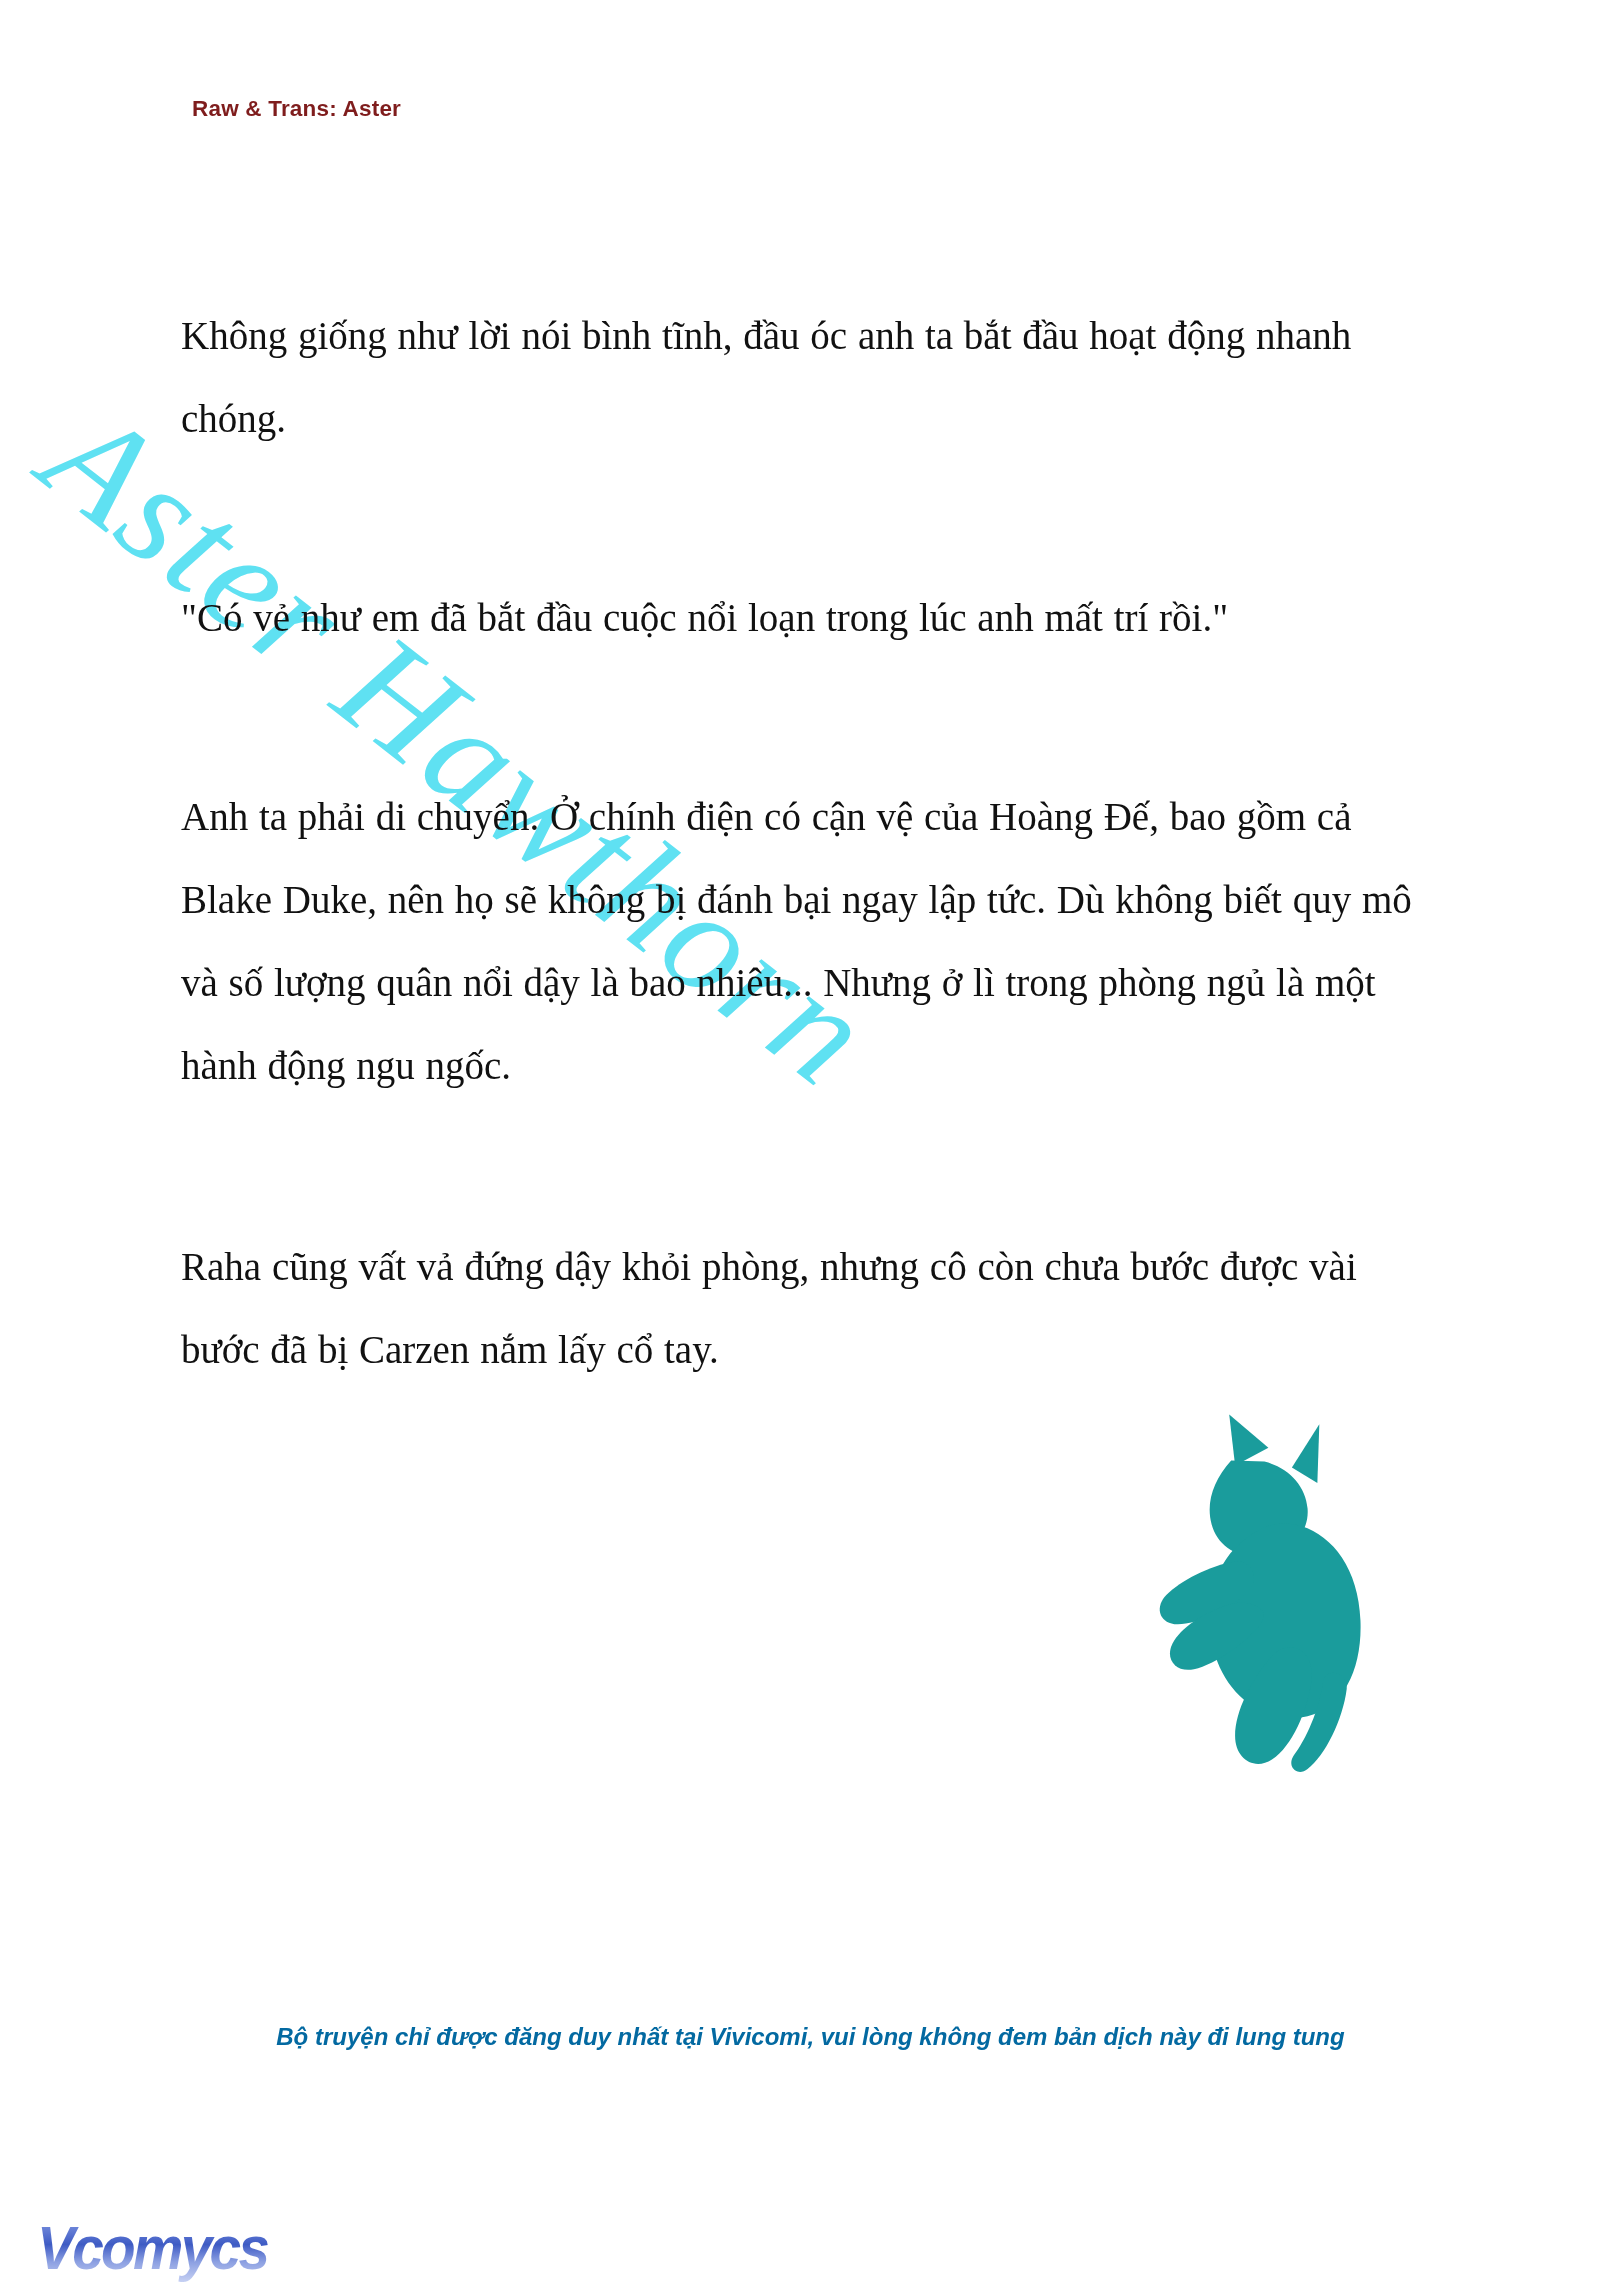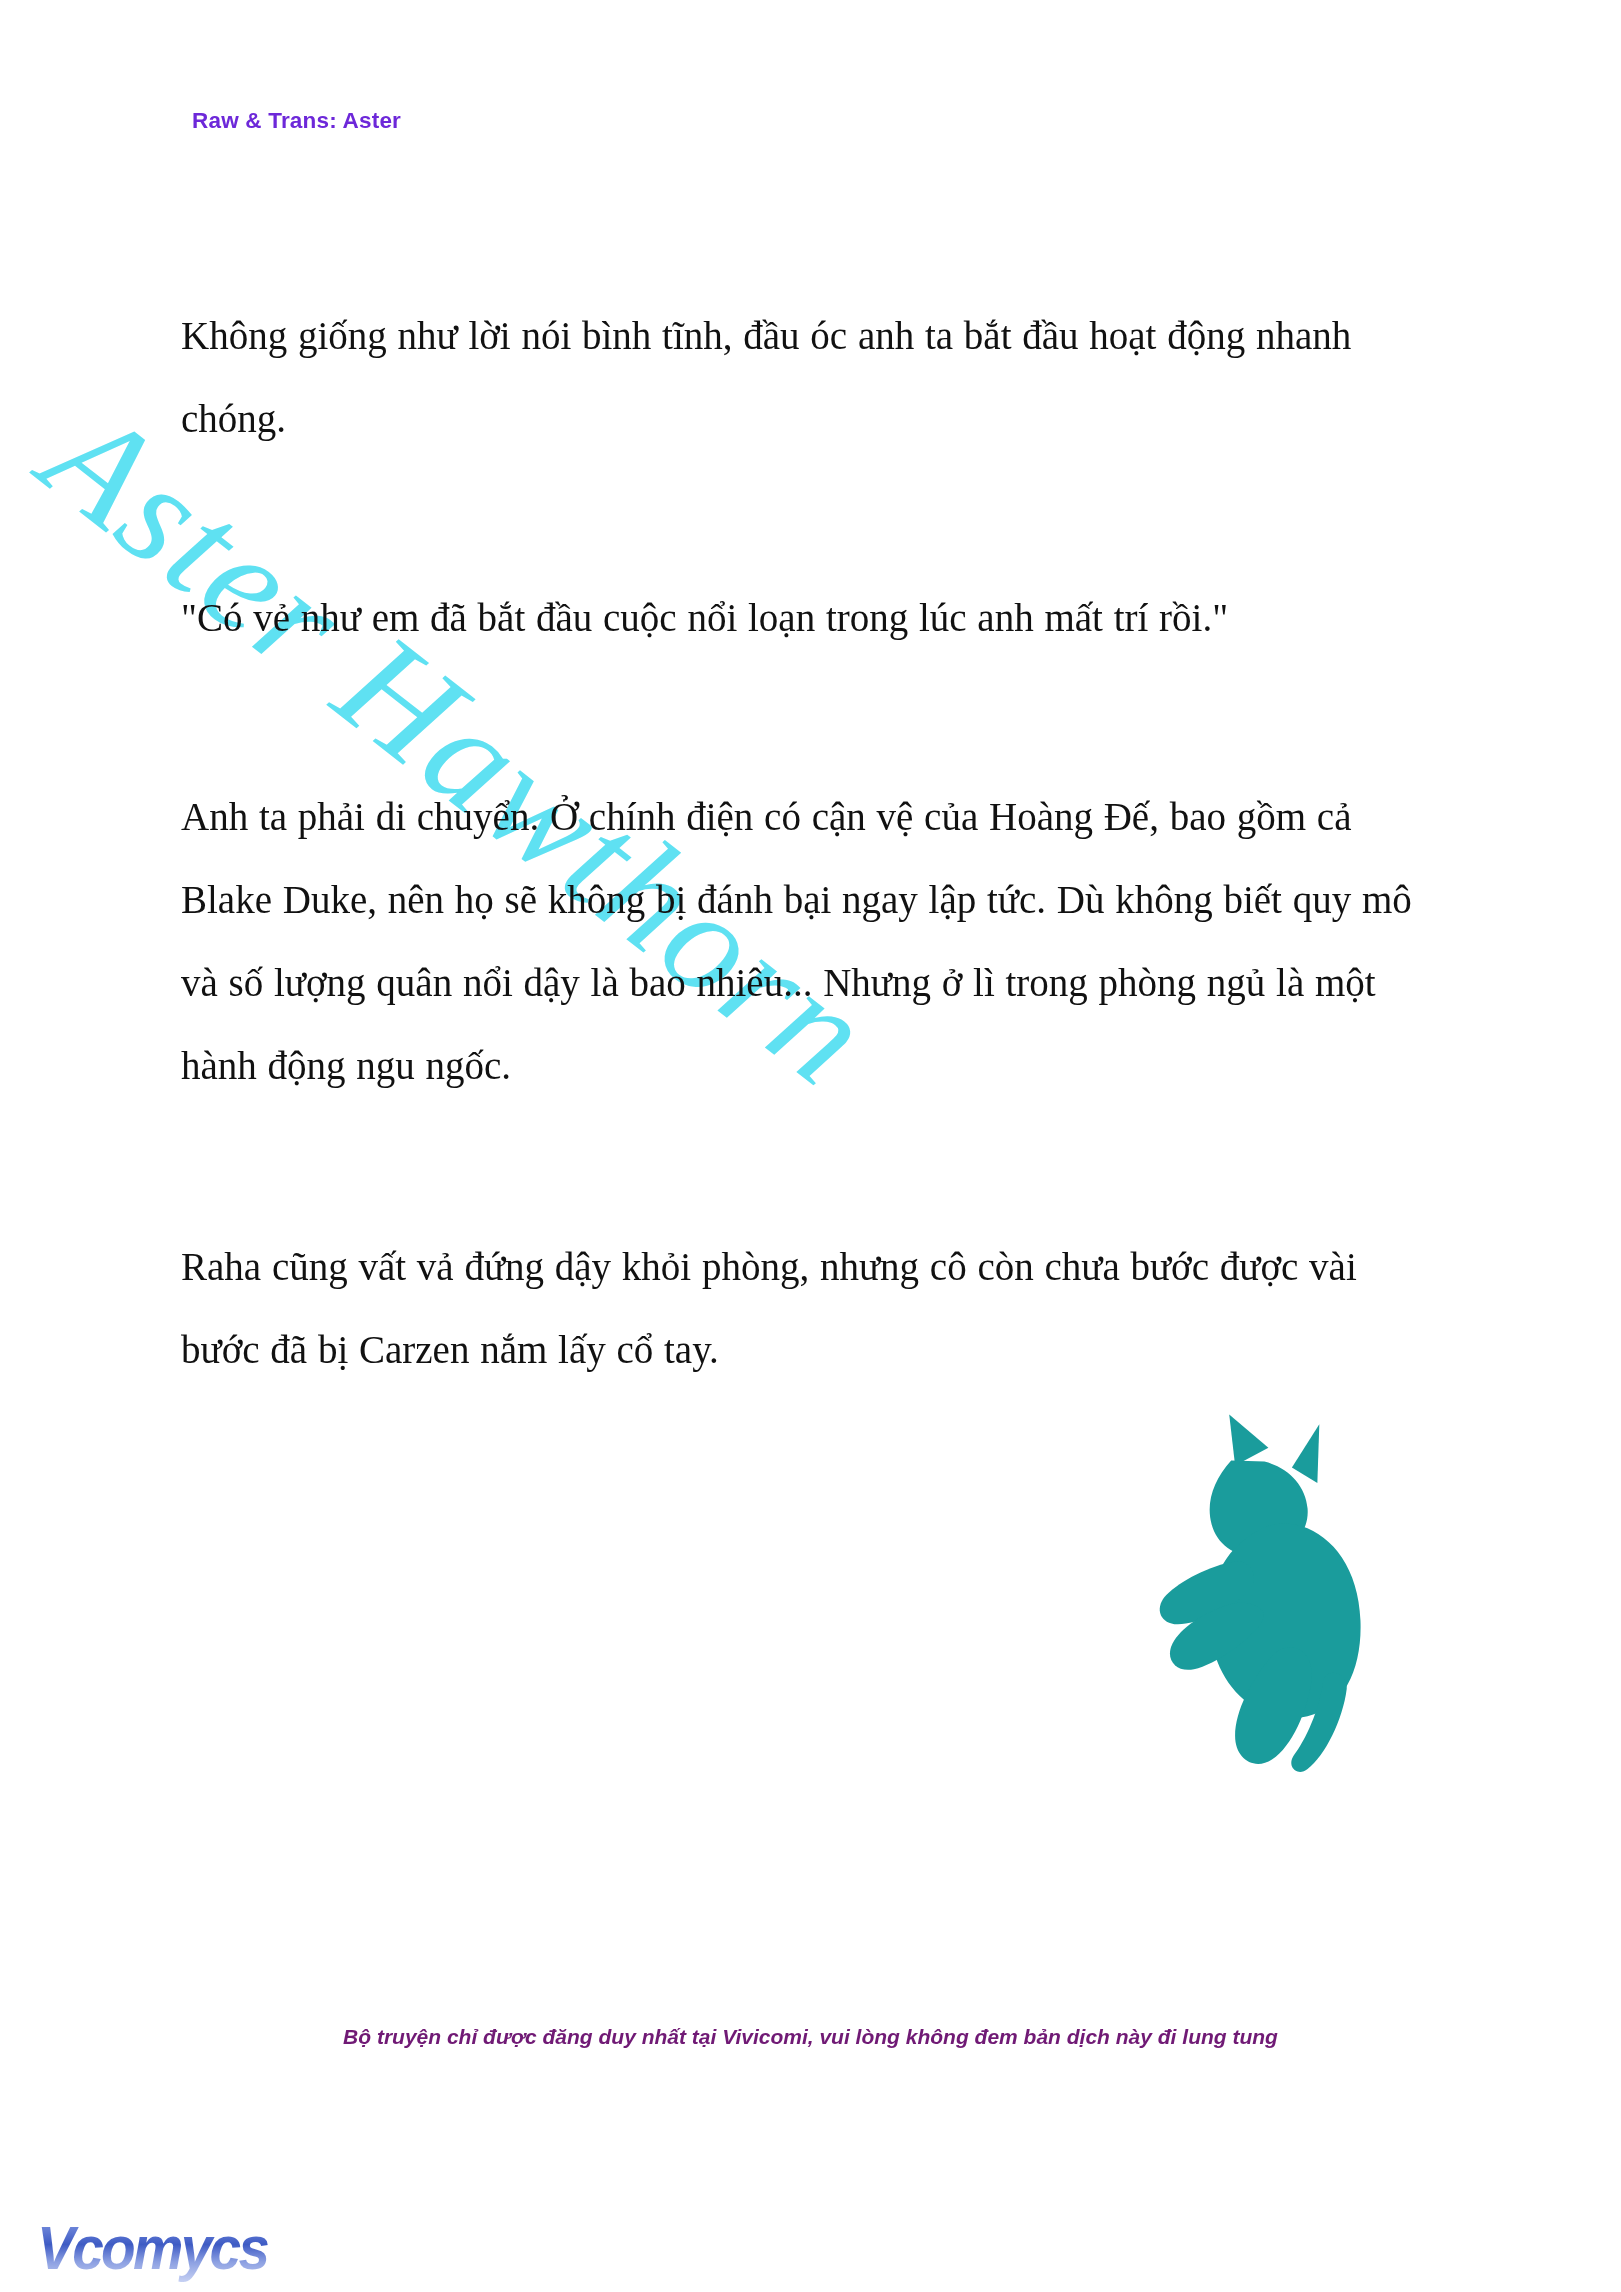--- a/index.html
+++ b/index.html
@@ -22,24 +22,23 @@
   }
 
   
   .header {
     position: absolute;
     left: 192px;
     top: 96px;
     font-family: "Liberation Sans", "DejaVu Sans", sans-serif;
     font-size: 22.5px;
     font-weight: 700;
-    color: #6d28d9;
+    color: #7f1d1d;
     letter-spacing: 0.2px;
     white-space: nowrap;
-    margin-top: 12px;
   }
 
   
   .content {
     position: absolute;
     left: 181px;
     top: 294px;
     width: 1245px;
     z-index: 3;
   }
@@ -95,24 +94,24 @@
   .footer {
     position: absolute;
     left: 0;
     right: 0;
     top: 2014px;
     text-align: center;
     z-index: 3;
   }
   .footer-line {
     font-family: "Liberation Sans", "DejaVu Sans", sans-serif;
-    font-size: 21px;
+    font-size: 24px;
     font-weight: 700;
     font-style: italic;
-    color: #701a75;
+    color: #0369a1;
     line-height: 45px;
     white-space: nowrap;
   }
 
   
   .logo {
     position: absolute;
     left: 37px;
     top: 2213px;
     z-index: 3;

